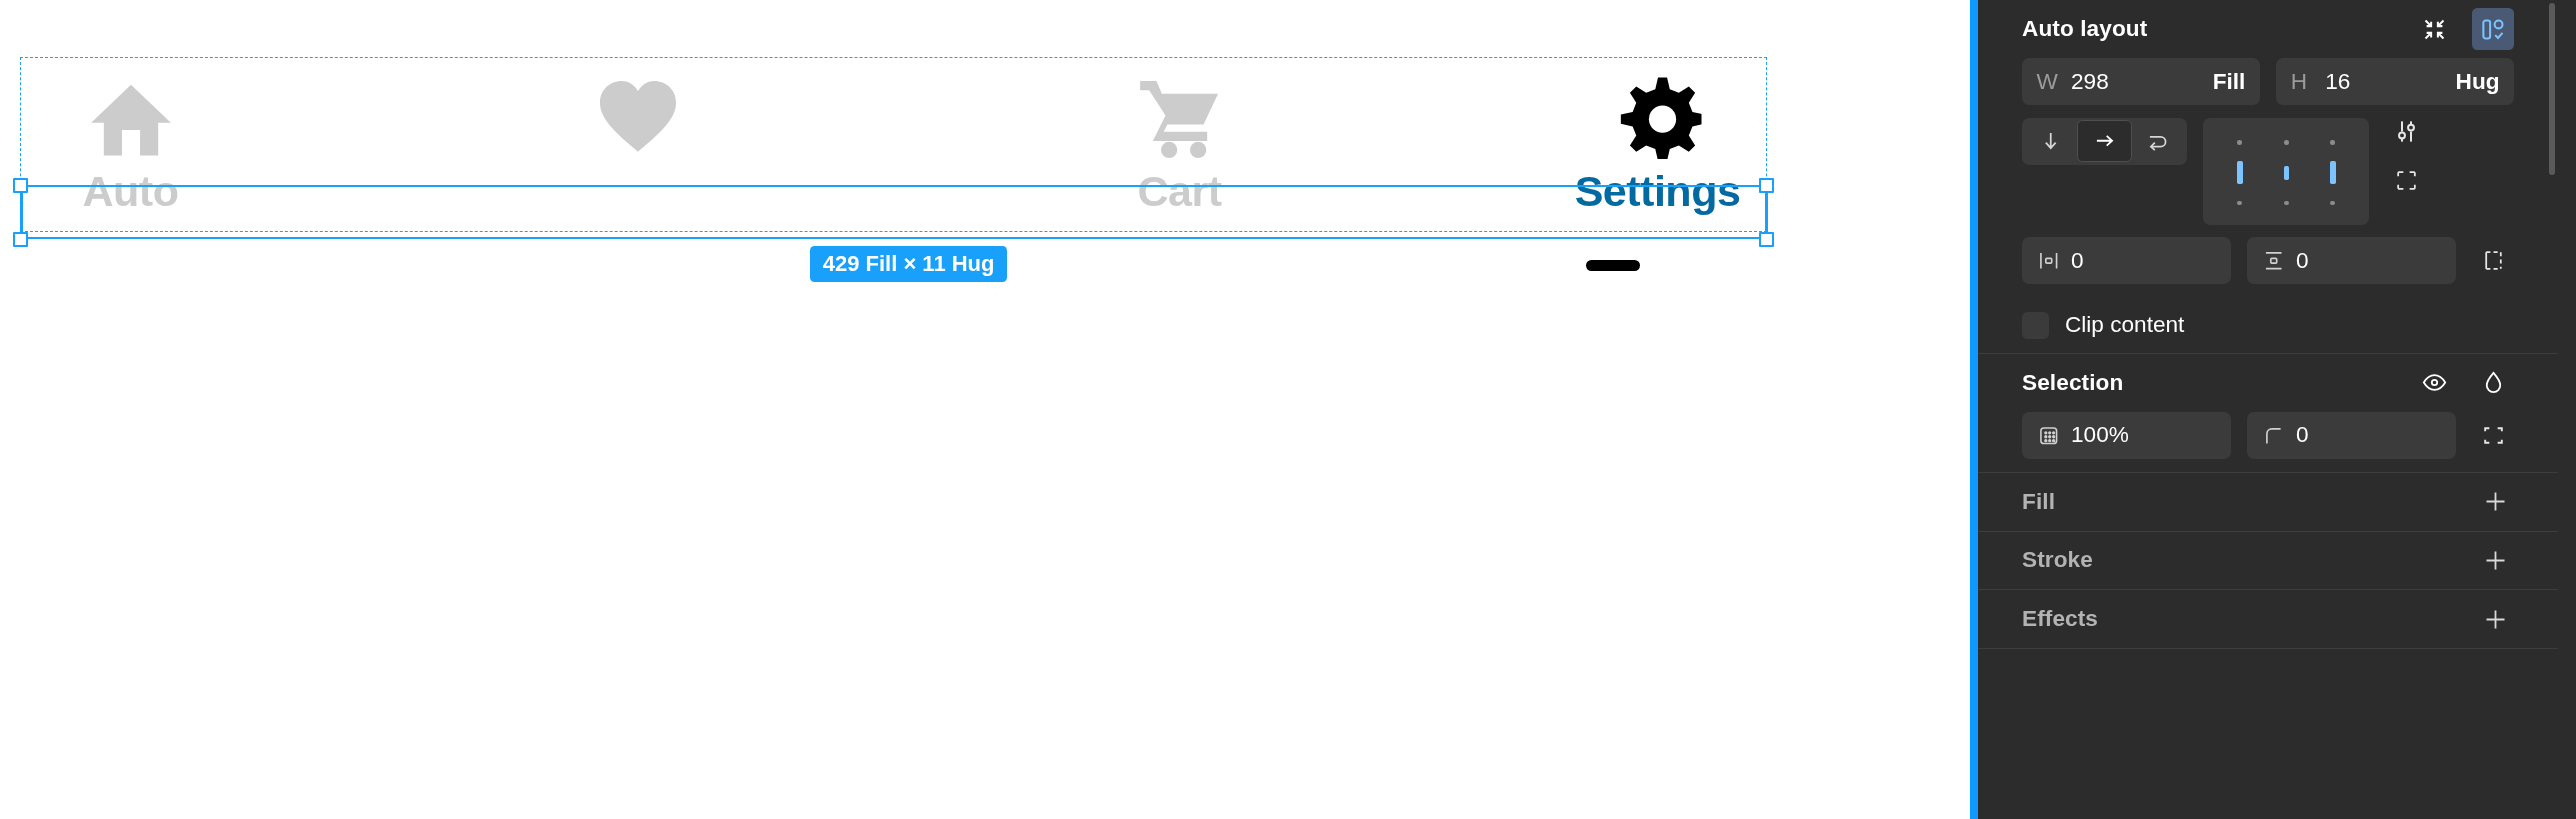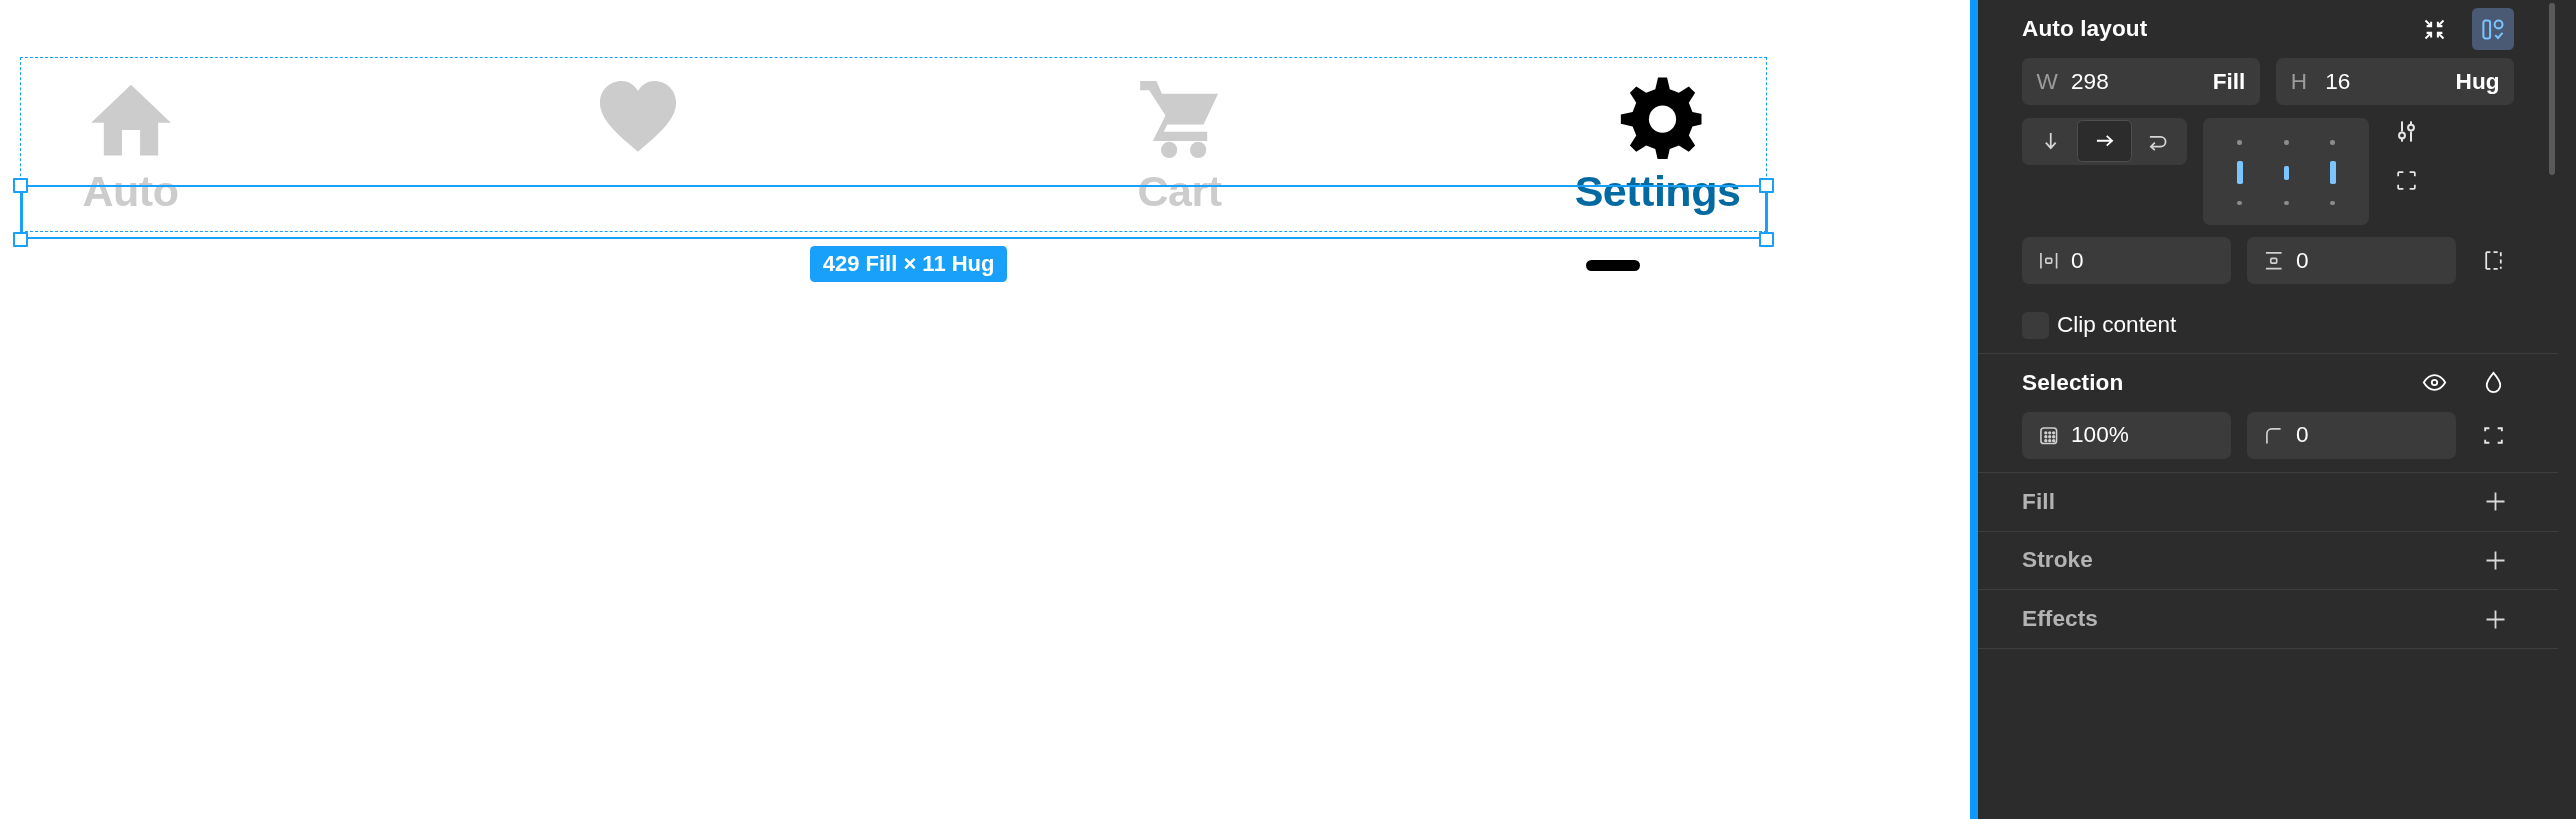--- a/index.html
+++ b/index.html
@@ -289,21 +289,21 @@
     width: 45px;
     display: flex; align-items: center; justify-content: center;
     border-left: 0.9px solid #2c2c2c;
     color: #d6d6d6;
     flex: none;
   }
 
   .check-row {
     display: flex;
     align-items: center;
-    gap: 8px;
+    gap: 16px;
     height: 56px;
   }
   .checkbox {
     width: 27px; height: 27px;
     border-radius: 5.4px;
     background: #3b3b3b;
     flex: none;
   }
   .check-label { font-size: 22.6px; color: #ffffff; }
 

